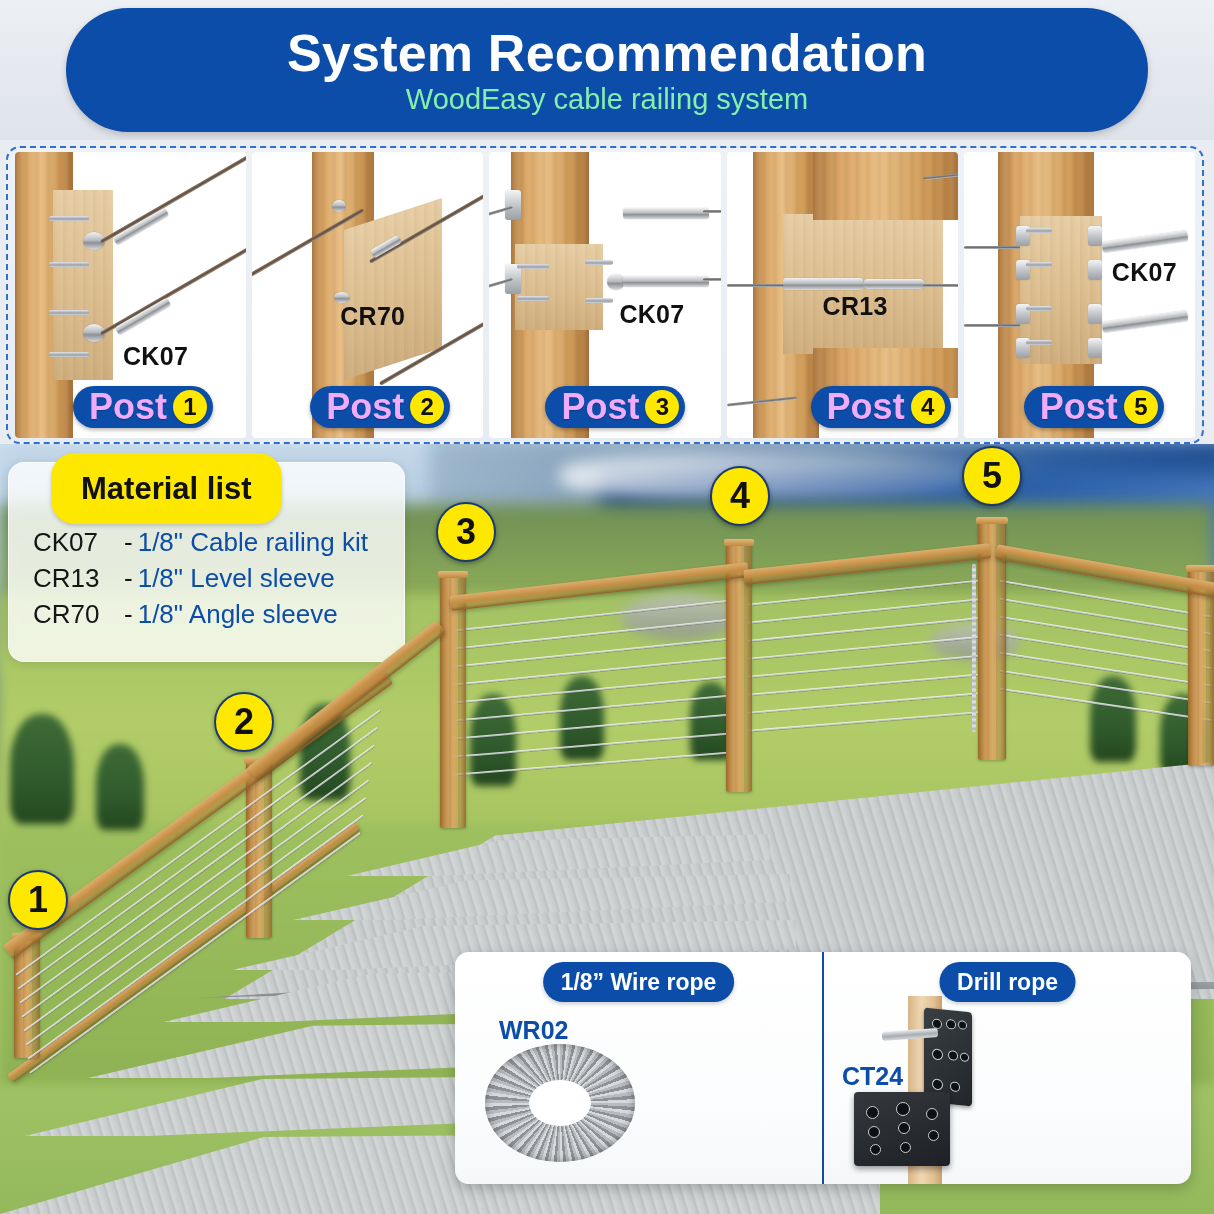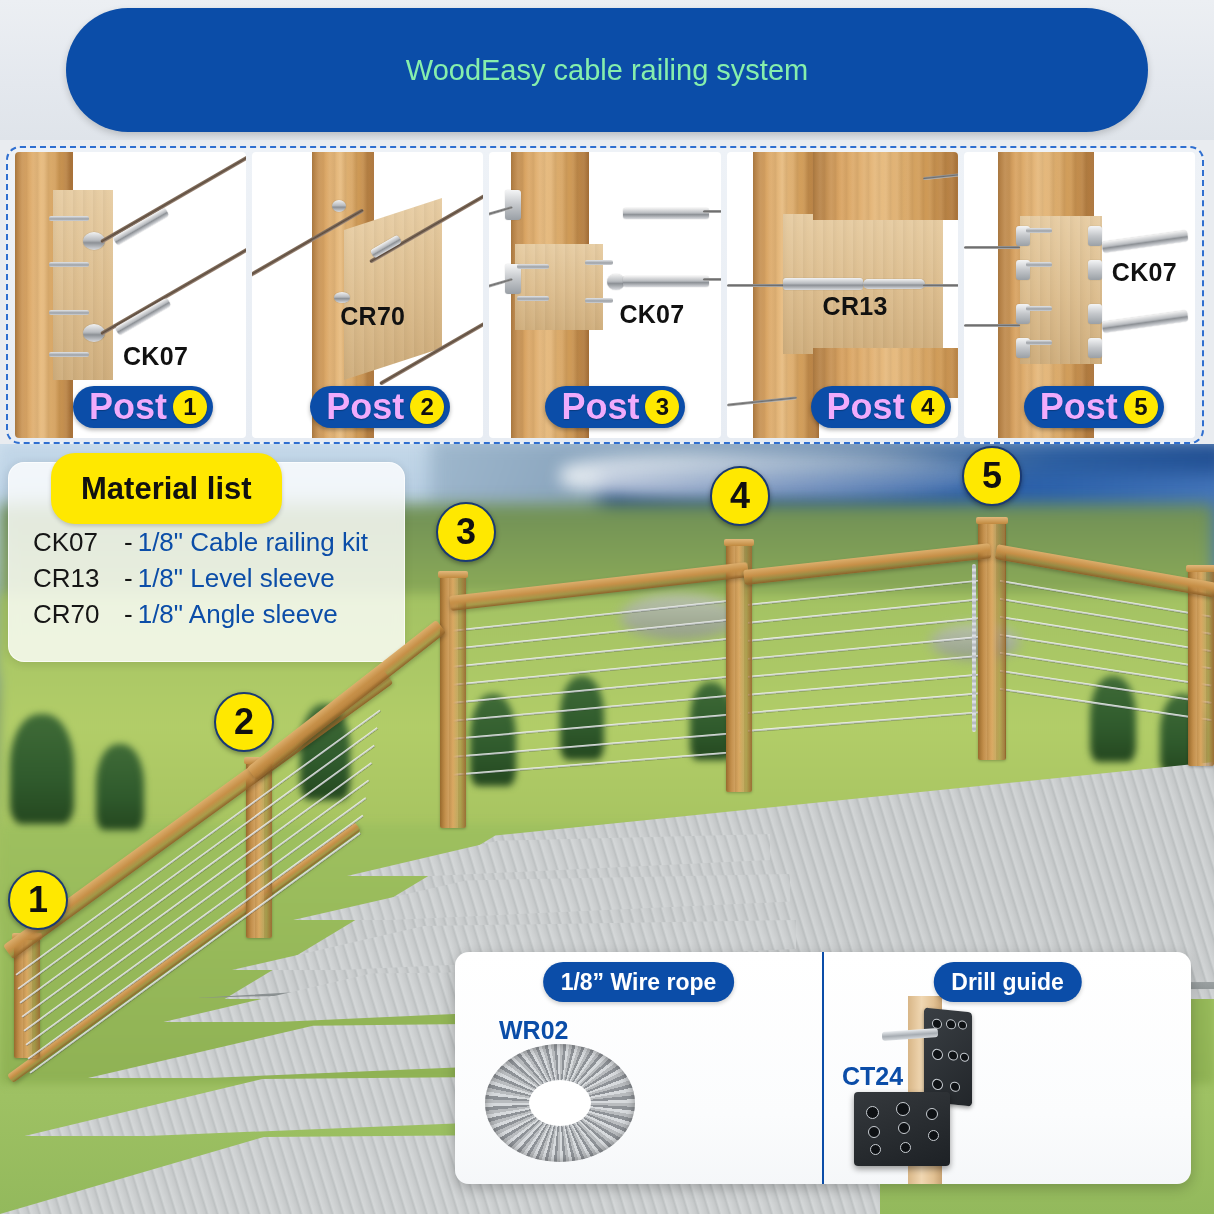--- a/index.html
+++ b/index.html
@@ -188,20 +188,21 @@
   .cut-wire{position:absolute;left:150px;top:96px;width:2px;height:130px;
     background:linear-gradient(180deg,#cfd3d7,#9aa0a5);transform:rotate(6deg);}
 </style>
 </head>
 <body>
 
 <div class="stage">
 
   <div class="header-band">
     <div class="header-pill">
+      <div class="header-title">System Recommendation</div>
       <div class="header-sub">WoodEasy cable railing system</div>
     </div>
   </div>
 
   <div class="panel-strip">
 
     <div class="panel">
       <div class="woodpost" style="left:0;top:0;width:58px;height:100%;"></div>
       <div class="woodface" style="left:38px;top:38px;width:60px;height:190px;"></div>
       <div class="screwpin" style="left:34px;top:64px;width:40px;"></div>
@@ -455,21 +456,21 @@
     <div class="pcard">
       <div class="pcard-pill">1/8” Wire rope</div>
       <div class="pcard-code" style="left:44px;top:64px;">WR02</div>
       <div class="coil">
         <div class="ring" style="left:0;top:0;width:150px;height:118px;"></div>
         <div class="hole" style="left:44px;top:36px;width:62px;height:46px;"></div>
       </div>
     </div>
 
     <div class="pcard">
-      <div class="pcard-pill">Drill guide</div>
+      <div class="pcard-pill">Drill rope</div>
       <div class="pcard-code" style="left:18px;top:110px;">CT24</div>
       <div class="dg-post"></div>
       <div class="dg-plate">
         <span class="dghole" style="left:8px;top:10px;width:8px;height:8px;"></span>
         <span class="dghole" style="left:22px;top:9px;width:8px;height:8px;"></span>
         <span class="dghole" style="left:34px;top:9px;width:7px;height:7px;"></span>
         <span class="dghole" style="left:8px;top:40px;width:9px;height:9px;"></span>
         <span class="dghole" style="left:24px;top:40px;width:8px;height:8px;"></span>
         <span class="dghole" style="left:36px;top:41px;width:7px;height:7px;"></span>
         <span class="dghole" style="left:8px;top:70px;width:9px;height:9px;"></span>

